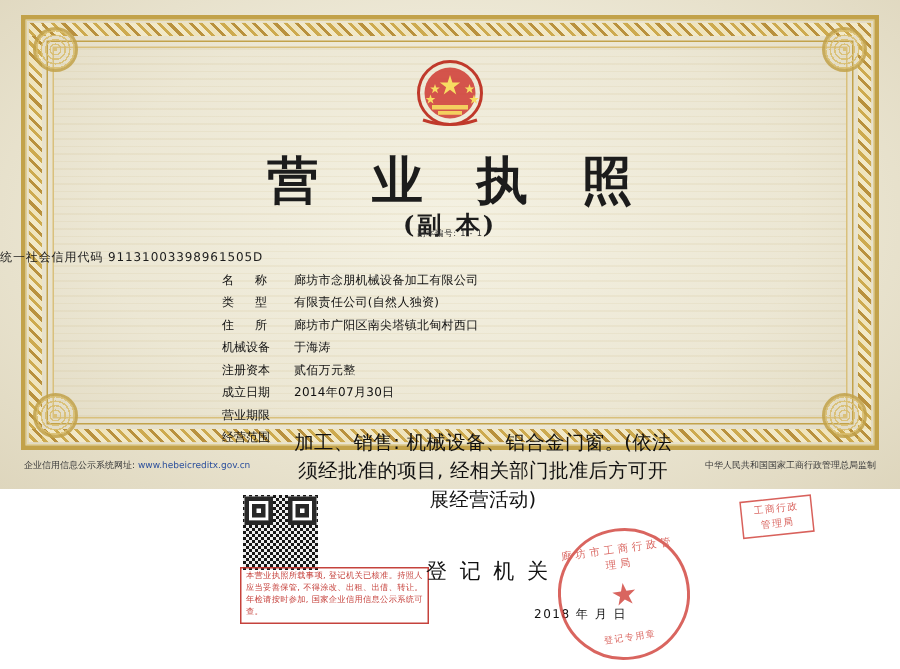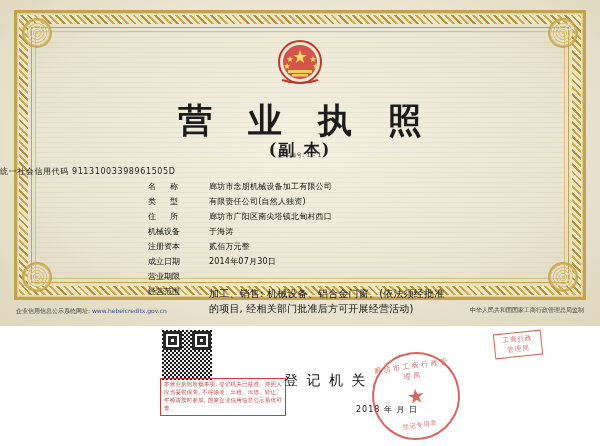--- a/index.html
+++ b/index.html
@@ -136,42 +136,42 @@
     top: 182px;
     width: 300px;
     font-size: 8px;
     color: #111;
     line-height: 1.25;
   }
   .field-row {
     display: flex;
     align-items: flex-start;
     margin-bottom: 5px;
-    gap: 13px;
   }
   .field-label {
     width: 48px;
     flex: 0 0 48px;
     font-size: 8px;
     letter-spacing: 3px;
     color: #111;
     white-space: nowrap;
   }
   .field-label.wide {
     letter-spacing: 0px;
   }
   .field-value {
     flex: 1;
     font-size: 8px;
     color: #111;
     letter-spacing: .2px;
   }
   .field-value.small {
-    font-size: 10px;
+    font-size: 13px;
     line-height: 1.45;
+    text-align: center;
   }
 
   
   .qr {
     position: absolute;
     left: 162px;
     top: 330px;
     width: 50px;
     height: 50px;
     background:

